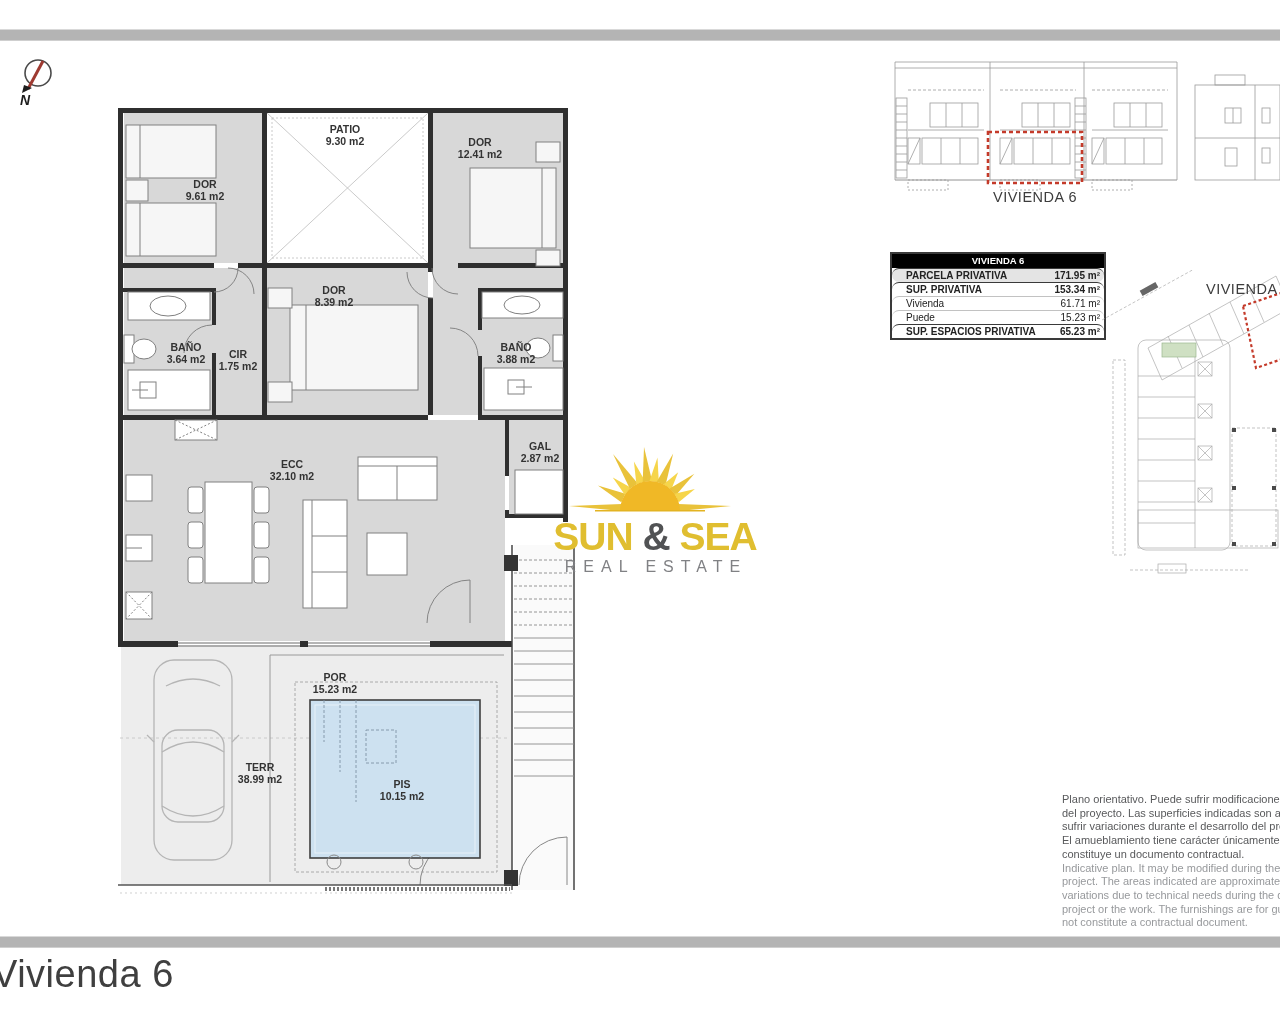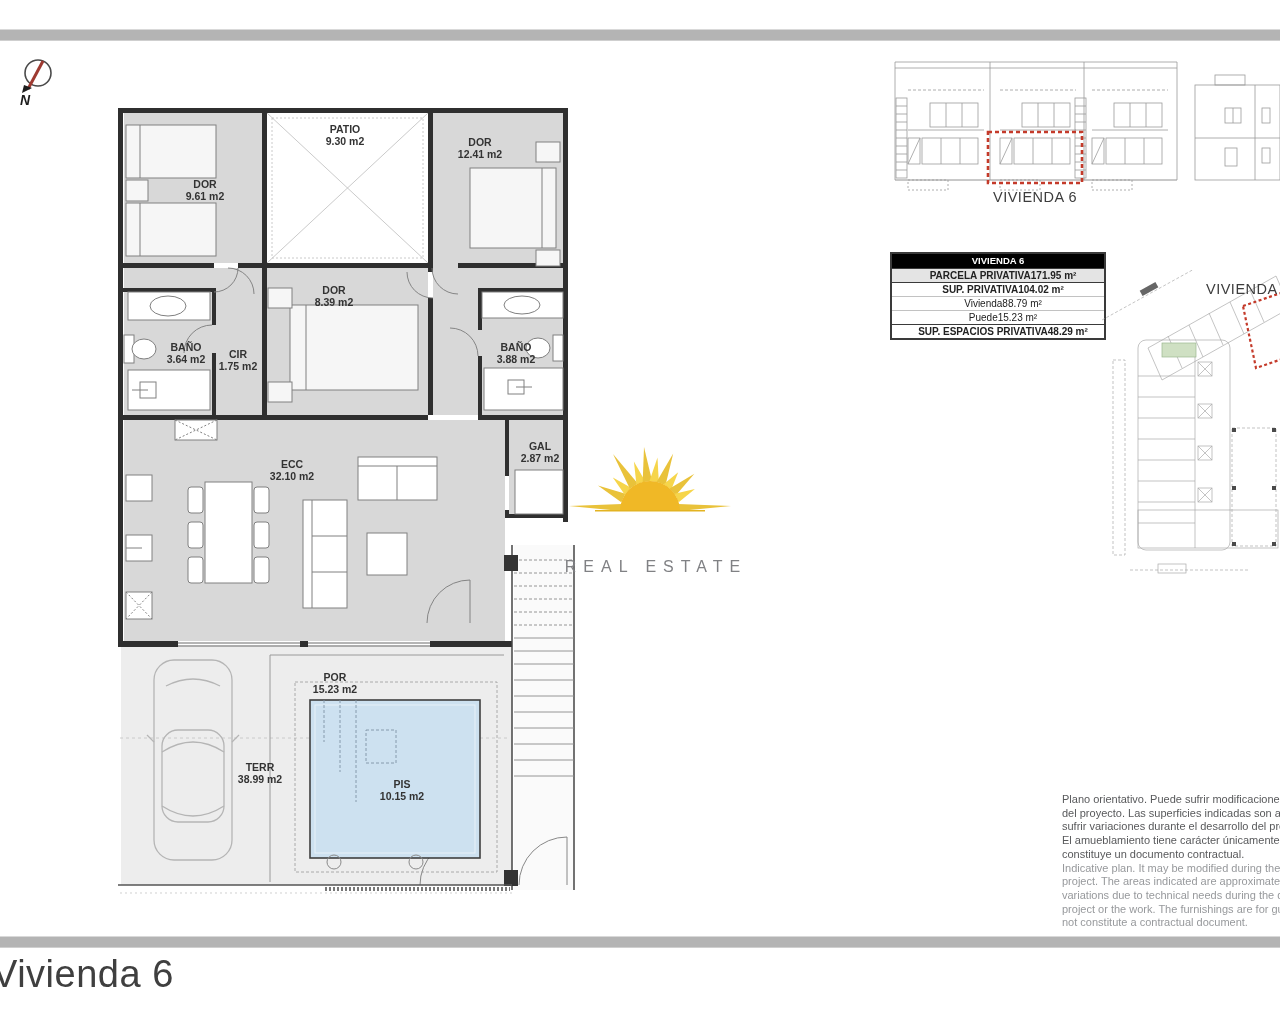--- a/index.html
+++ b/index.html
@@ -7,21 +7,21 @@
   #page{position:relative;width:1280px;height:1024px;background:#fff;overflow:hidden;}
   .bar{position:absolute;left:0;width:1280px;height:10px;background:#b4b4b4;border-top:1px solid #d9d9d9;border-bottom:1px solid #cfcfcf;}
   #topbar{top:29px;}
   #bottombar{top:936px;}
   #footer-title{position:absolute;left:-8px;top:953px;font-size:38px;color:#3f3f3f;letter-spacing:.5px;}
   svg text{font-family:"Liberation Sans",sans-serif;}
   .roomname,.roomarea{font-size:10.5px;font-weight:bold;fill:#333;text-anchor:middle;}
   
   #sumtable{position:absolute;left:890px;top:252px;width:212px;border:2px solid #3a3a3a;font-size:10px;color:#222;background:#fff;}
   #sumtable .hd{background:#000;color:#fff;font-weight:bold;text-align:center;font-size:9.5px;padding:1px 0 2px;}
-  #sumtable .row{display:flex;justify-content:center;padding:1px 4px 1px 14px;border-top:1px solid #c2c2c2;}
+  #sumtable .row{display:flex;justify-content:space-between;padding:1px 4px 1px 14px;border-top:1px solid #c2c2c2;border-radius:7px;}
   #sumtable .row.heavy{border-top:1.5px solid #3a3a3a;}
   #sumtable .row.shade{background:#e4e4e4;}
   #sumtable .row.b{font-weight:bold;}
   #sumtable .val{text-align:right;}
   
   #elev-label{position:absolute;left:975px;top:189px;width:120px;text-align:center;font-size:14.5px;color:#3d3d3d;letter-spacing:.5px;}
   #site-label{position:absolute;left:1206px;top:281px;font-size:14.5px;color:#3d3d3d;letter-spacing:.5px;white-space:nowrap;}
   
   #logo-text{position:absolute;left:552px;top:515px;width:206px;text-align:center;font-size:39px;font-weight:bold;color:#e0be30;letter-spacing:-1px;white-space:nowrap;}
   #logo-text .amp{color:#515254;}
@@ -370,33 +370,33 @@
   <div id="elev-label">VIVIENDA 6</div>
 
   <div id="sumtable">
     <div class="hd">VIVIENDA 6</div>
     <div class="row heavy shade b">
       <span>PARCELA PRIVATIVA</span>
         <span class="val">171.95 m²</span>
     </div>
     <div class="row heavy b">
       <span>SUP. PRIVATIVA</span>
-        <span class="val">104.02 m²</span>
+        <span class="val">153.34 m²</span>
     </div>
     <div class="row">
       <span>Vivienda</span>
-        <span class="val">88.79 m²</span>
+        <span class="val">61.71 m²</span>
     </div>
     <div class="row">
       <span>Puede</span>
         <span class="val">15.23 m²</span>
     </div>
     <div class="row heavy b">
       <span>SUP. ESPACIOS PRIVATIVA</span>
-        <span class="val">48.29 m²</span>
+        <span class="val">65.23 m²</span>
     </div>
   </div>
 
   <svg class="abs" style="left:1100px;top:270px;" width="180" height="355" viewBox="0 0 180 355">
     <g stroke="#aaaaaa" stroke-width="0.7" fill="none">
       <line x1="2" y1="50" x2="125" y2="-18" stroke-dasharray="3 2"></line>
       <rect x="40" y="16" width="18" height="6" transform="rotate(-29 49 19)" fill="#666" stroke="none"></rect>
       <rect x="13" y="90" width="12" height="195" stroke-dasharray="3 2"></rect>
 
       <polygon points="48,78 176,6 190,38 62,110"></polygon>
@@ -458,20 +458,25 @@
       <polygon points="77.7,36.9 79,2 87.1,36.1" fill="#e9c23a"></polygon>
       <polygon points="84.5,36 92.5,12.5 93.8,37.3" fill="#f6d54a"></polygon>
       <polygon points="91.7,36.8 108.2,8.5 100.5,40.3" fill="#e9c23a"></polygon>
       <polygon points="98.6,39.3 113.2,27.2 106.2,44.8" fill="#f6d54a"></polygon>
       <polygon points="104.7,43.4 129.4,28.7 110.7,50.5" fill="#e9c23a"></polygon>
       <polygon points="109.6,48.8 129.9,44.1 113.7,57.2" fill="#f6d54a"></polygon>
       <path d="M 55,66 A 30 30 0 0 1 115,66 Z" fill="#f0b826"></path>
       <rect x="30" y="65" width="110" height="1.5" fill="#e3b322"></rect>
     </g>
   </svg>
+  <div id="logo-text">
+    <span>SUN</span>
+    <span class="amp">&amp;</span>
+    <span>SEA</span>
+  </div>
   <div id="logo-sub">REAL ESTATE</div>
 
   <div id="disclaimer">
     <div class="es">Plano orientativo. Puede sufrir modificaciones dura</div>
     <div class="es">del proyecto. Las superficies indicadas son aproxi</div>
     <div class="es">sufrir variaciones durante el desarrollo del proyect</div>
     <div class="es">El amueblamiento tiene carácter únicamente orien</div>
     <div class="es">constituye un documento contractual.</div>
     <div class="en">Indicative plan. It may be modified during the deve</div>
     <div class="en">project. The areas indicated are approximate and</div>

